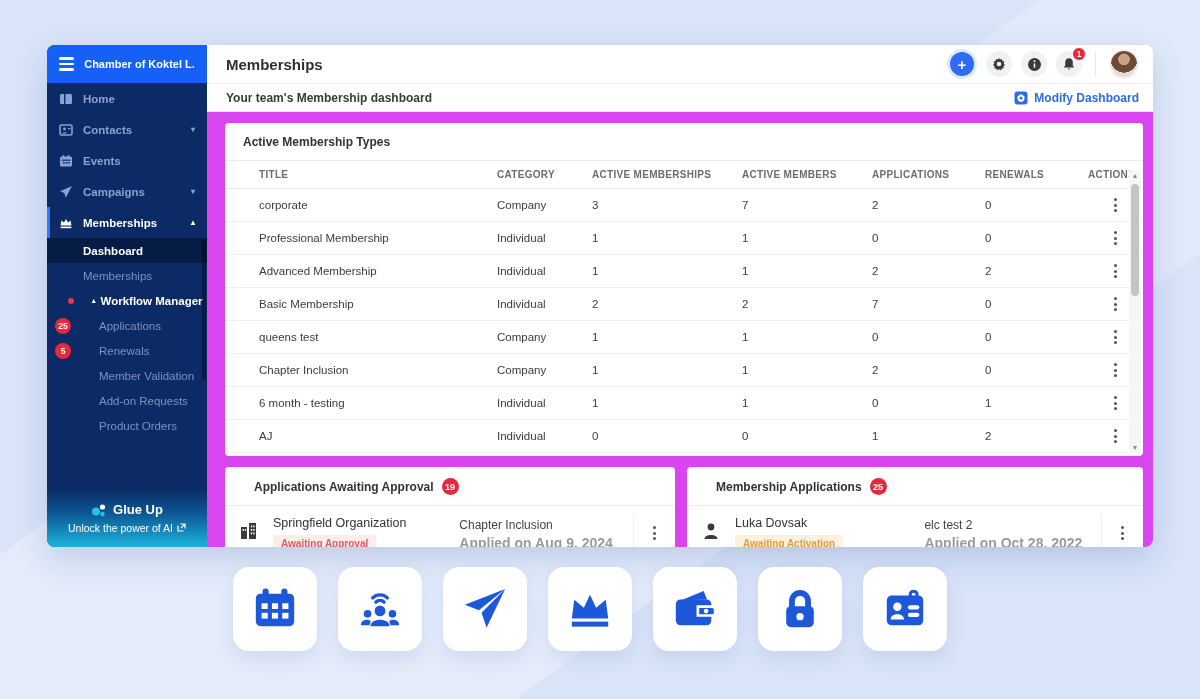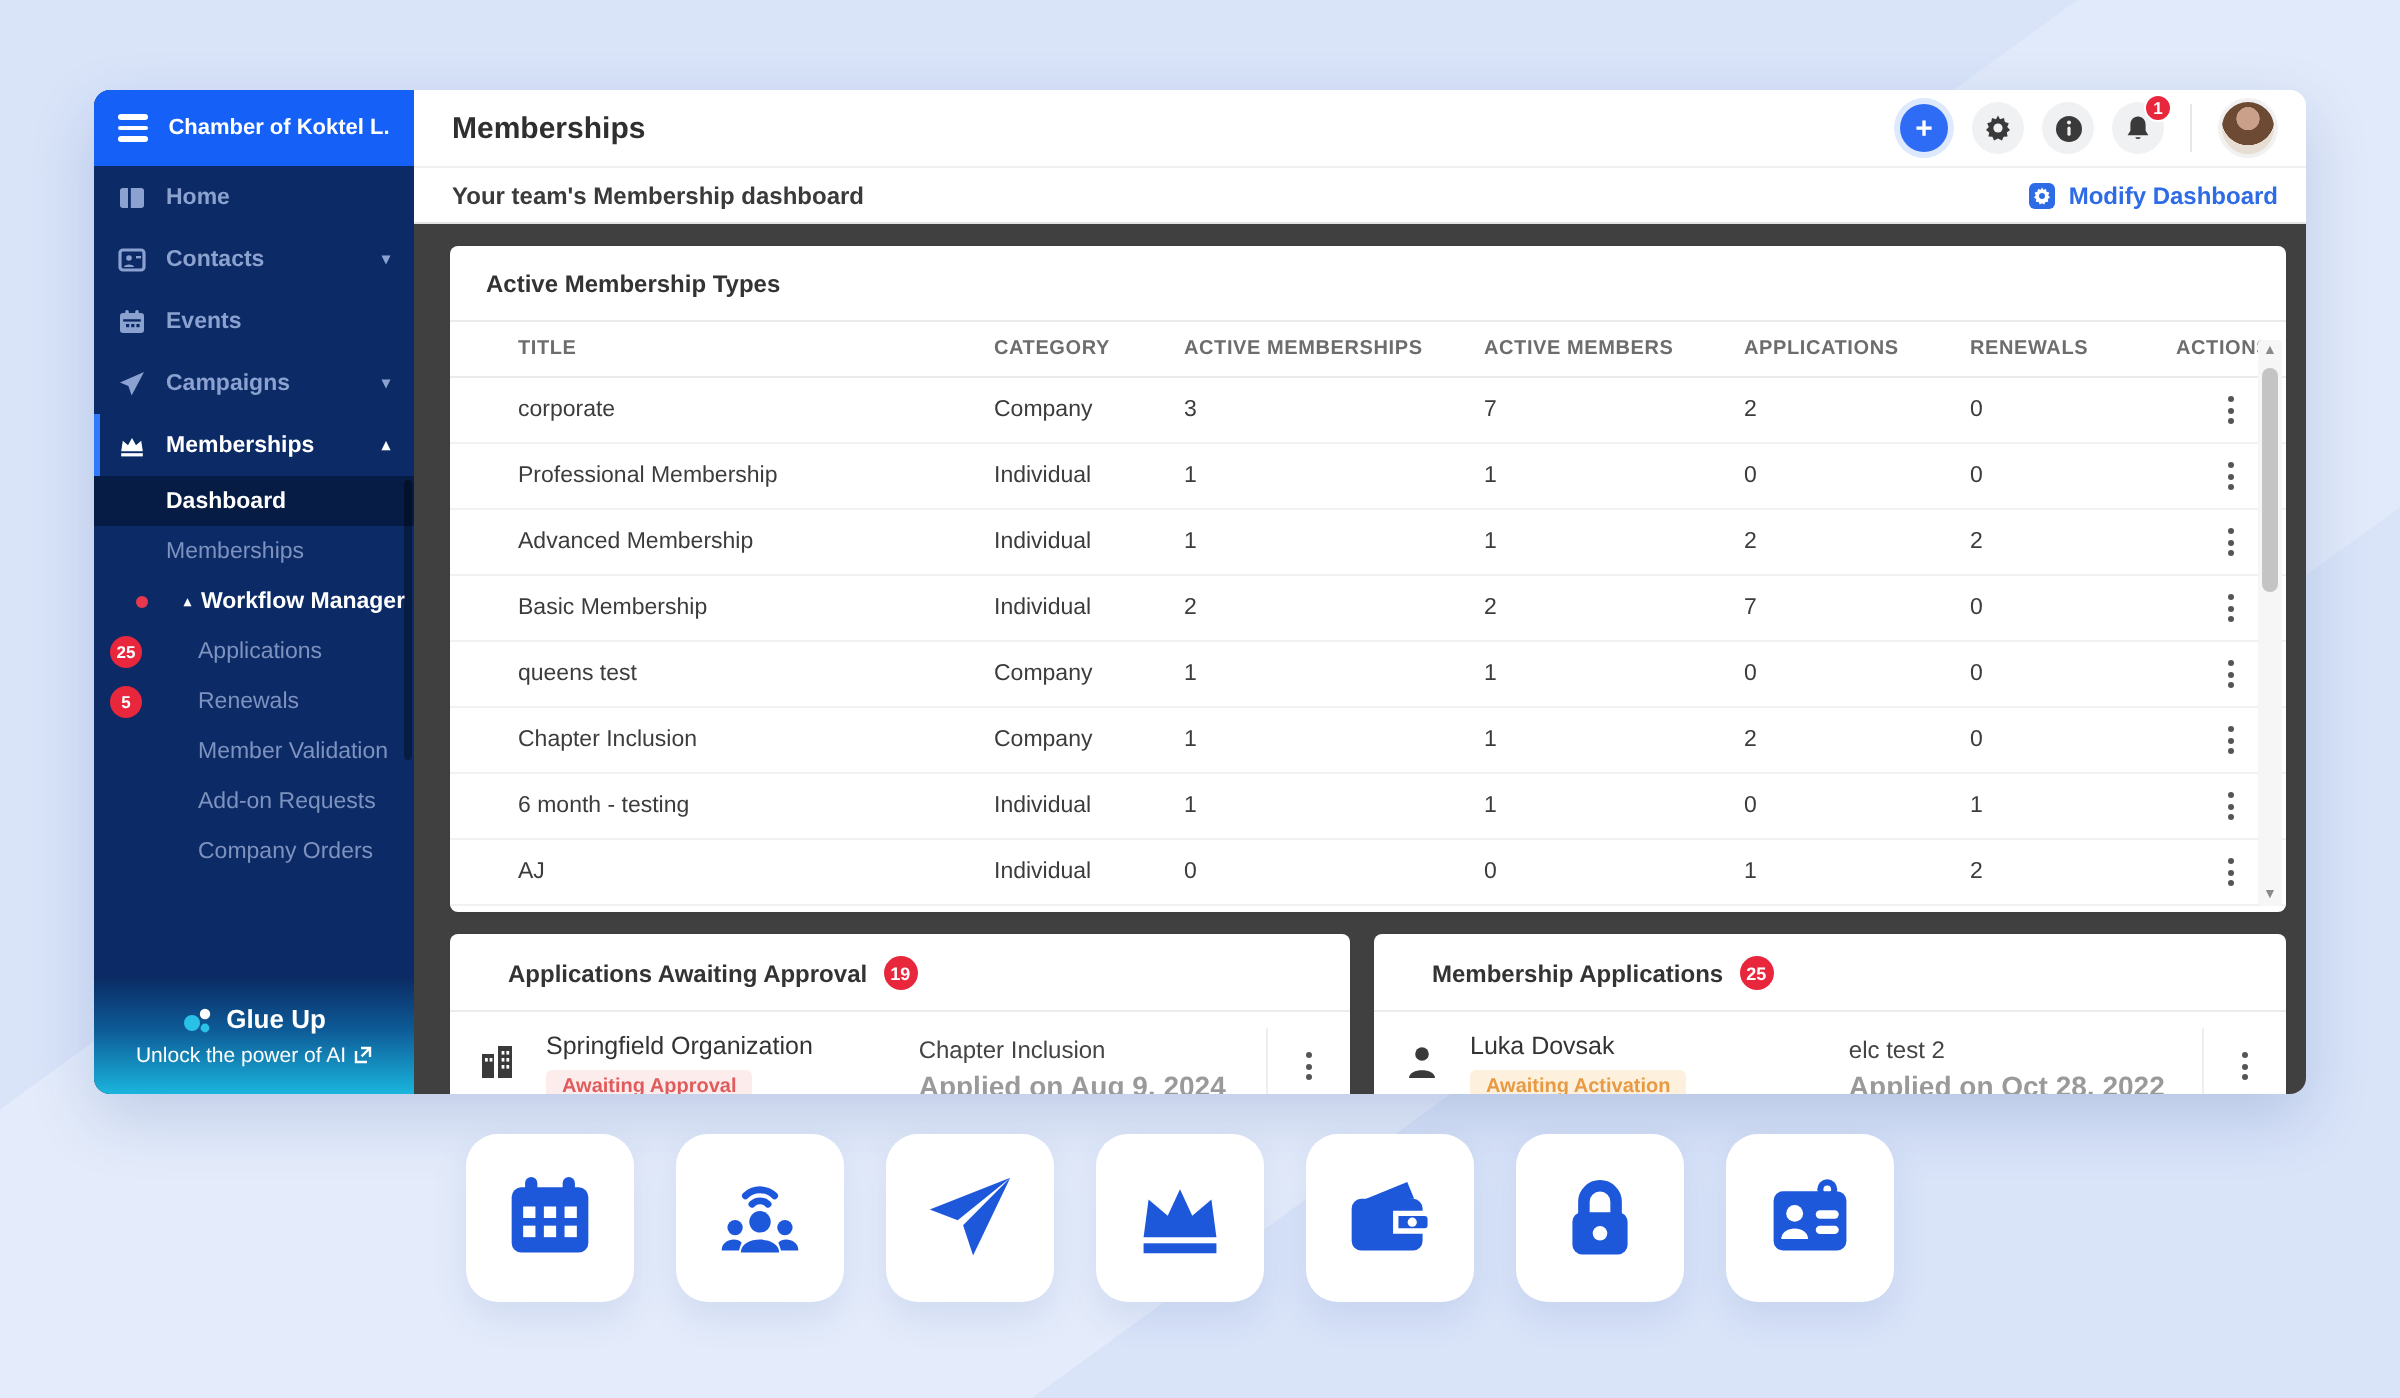--- a/index.html
+++ b/index.html
@@ -62,21 +62,21 @@
   .plus-btn { width:24px; height:24px; border-radius:50%; background:#2e6cf6; color:#fff; font-size:15px; font-weight:bold; display:flex; align-items:center; justify-content:center; line-height:1; }
   .circ-btn { width:26px; height:26px; border-radius:50%; background:#f0f1f3; display:flex; align-items:center; justify-content:center; cursor:pointer; position:relative; }
   .bell-badge { position:absolute; top:-4px; right:-4px; min-width:14px; height:14px; border-radius:8px; background:#e8273d; border:1.5px solid #fff; color:#fff; font-size:8.5px; font-weight:bold; display:flex; align-items:center; justify-content:center; padding:0 2px; }
   .tb-divider { width:1px; height:24px; background:#e8e8e8; margin:0 4px; }
   .avatar { width:30px; height:30px; border-radius:50%; border:2px solid #f1f1f1; background:radial-gradient(circle at 50% 32%, #caa08a 0 26%, #6d4a33 27% 60%, #e8ddd2 61%); cursor:pointer; }
 
   .subheader { height:29px; flex:0 0 29px; background:#fff; border-top:1px solid #f0f0f0; border-bottom:1px solid #e4e4e4; display:flex; align-items:center; padding:0 14px 0 19px; }
   .sub-title { font-size:12px; font-weight:bold; color:#3a3a3a; }
   .modify-link { margin-left:auto; display:flex; align-items:center; gap:6px; color:#2e6be6; font-size:12px; font-weight:bold; cursor:pointer; }
 
-  .content { flex:1; background:#404040; padding:11px 10px 0 18px; overflow:hidden; }
+  .content { flex:1; background:#d946ef; padding:11px 10px 0 18px; overflow:hidden; }
   .table-card { background:#fff; border-radius:4px; height:333px; position:relative; box-shadow:0 1px 2px rgba(0,0,0,.04); overflow:hidden; }
   .card-title-bar { padding:12px 18px 11px; font-size:12px; font-weight:bold; color:#333; }
   table { width:100%; border-collapse:collapse; table-layout:fixed; }
   col.c-title{width:272px;} col.c-cat{width:95px;} col.c-am{width:150px;} col.c-actm{width:130px;} col.c-app{width:113px;} col.c-ren{width:103px;}
   th { font-size:10px; font-weight:bold; color:#6d6d6d; letter-spacing:.3px; text-align:left; padding:8px 0 8px 0; border-top:1px solid #ebebeb; border-bottom:1px solid #ebebeb; }
   th:first-child, td:first-child { padding-left:34px; }
   td { font-size:11.5px; color:#3c3c3c; height:33px; border-bottom:1px solid #f1f1f1; }
   .kebab { display:flex; flex-direction:column; gap:2.5px; align-items:center; width:20px; margin:0 auto; cursor:pointer; }
   .kebab i { width:3px; height:3px; border-radius:50%; background:#555; }
   .tscroll { position:absolute; right:2px; top:47px; bottom:3px; width:12px; background:#f6f6f6; border-radius:2px; }
@@ -193,21 +193,21 @@
       <span class="num-badge">5</span>
       <span>Renewals</span>
     </div>
     <div class="sub-item child">
         <span>Member Validation</span>
       </div>
     <div class="sub-item child">
         <span>Add-on Requests</span>
       </div>
     <div class="sub-item child">
-        <span>Company Orders</span>
+        <span>Product Orders</span>
       </div>
 
     <div class="sb-scroll"></div>
     <div class="sb-spacer"></div>
 
     <div class="sb-footer">
       <div class="brand-row">
         <svg width="16" height="16" viewBox="0 0 16 16">
             <circle cx="5" cy="9.5" r="4" fill="#29c1e8"></circle>
             <circle cx="11.5" cy="5" r="2.6" fill="#ffffff"></circle>

